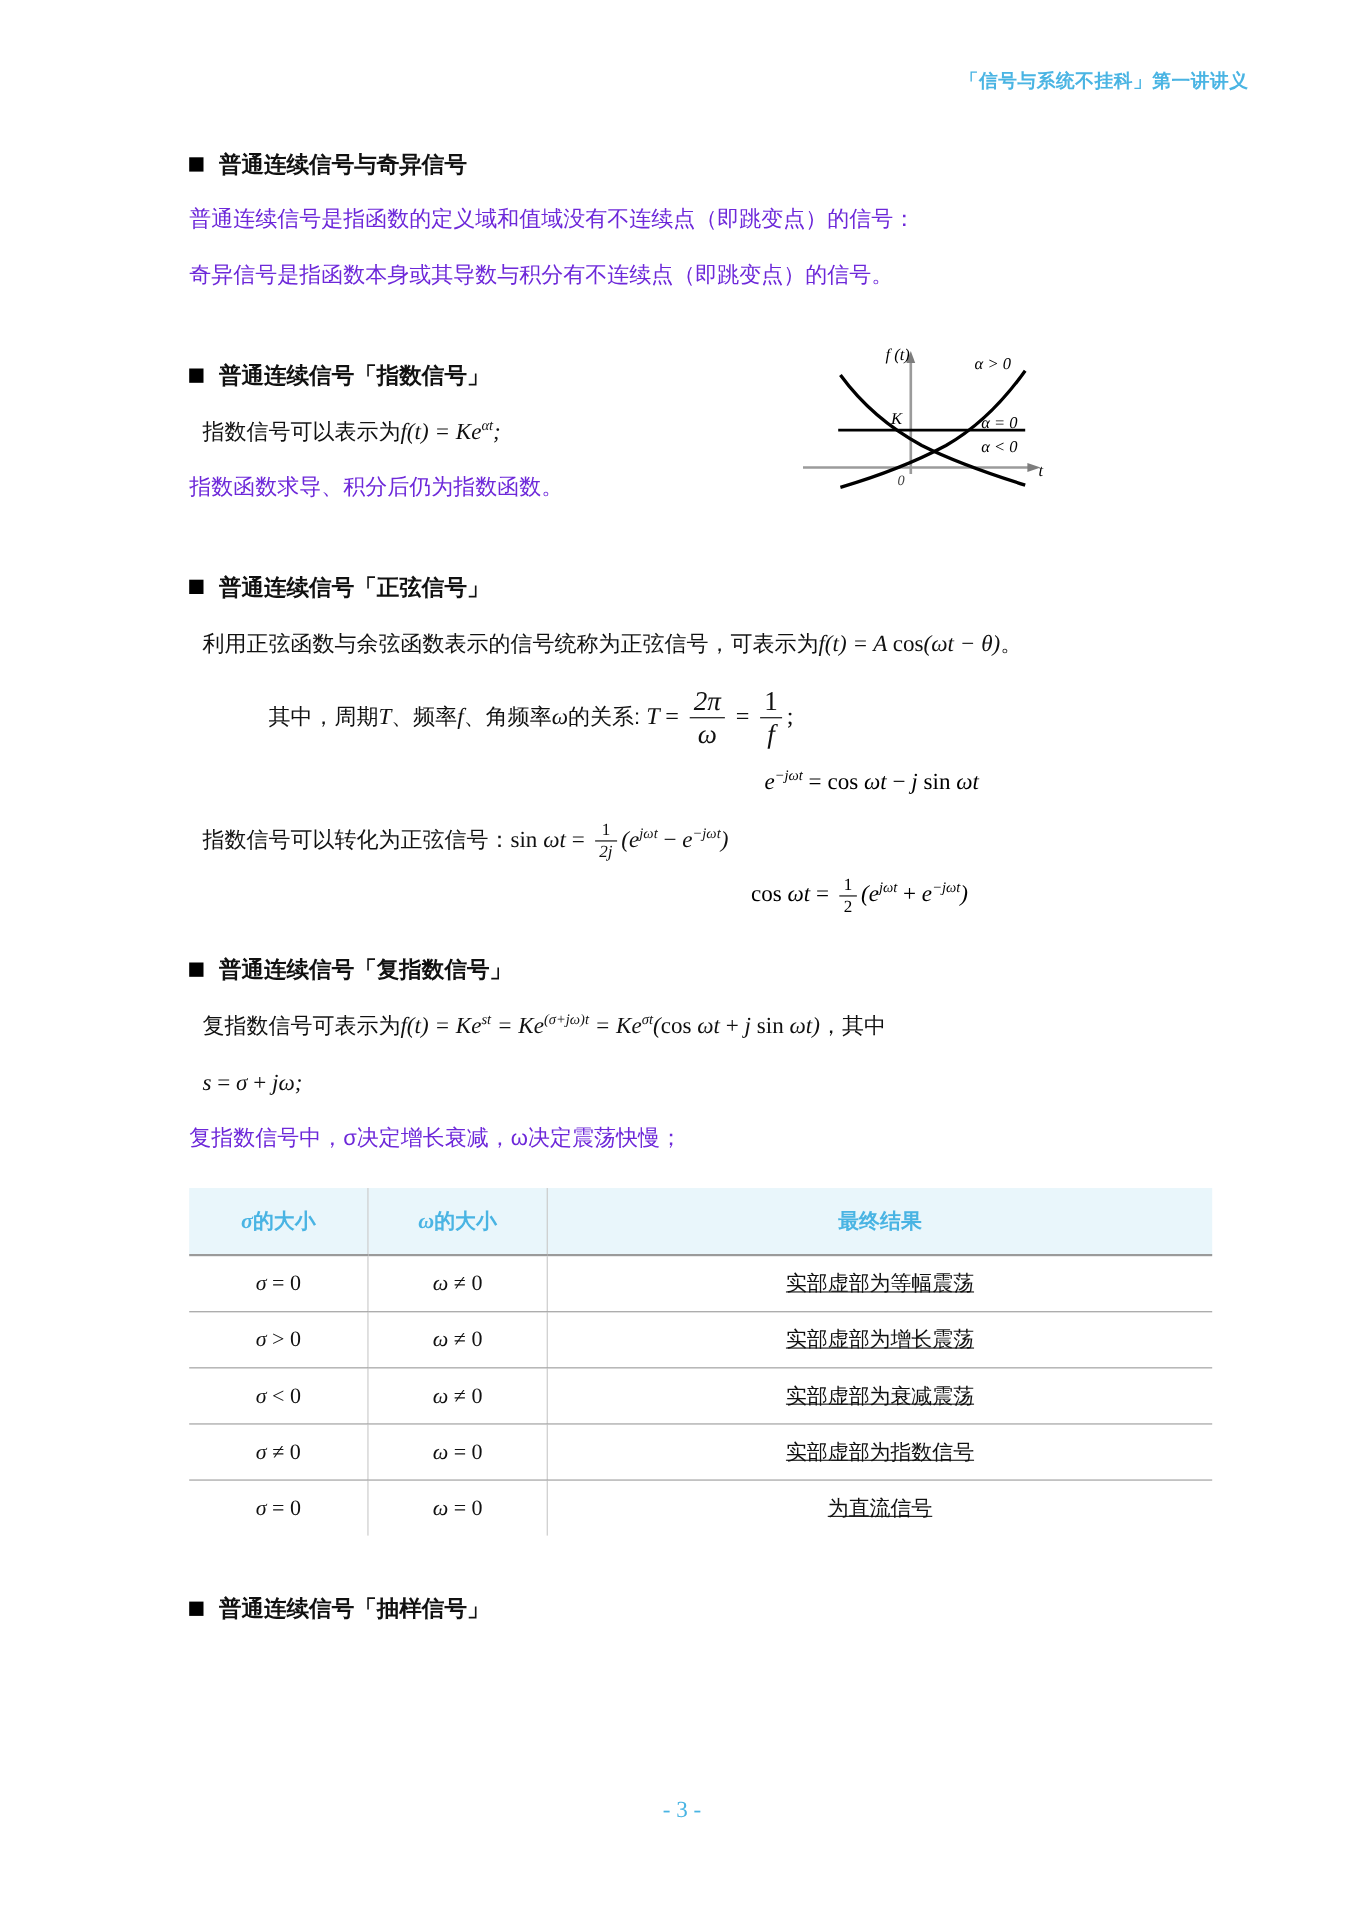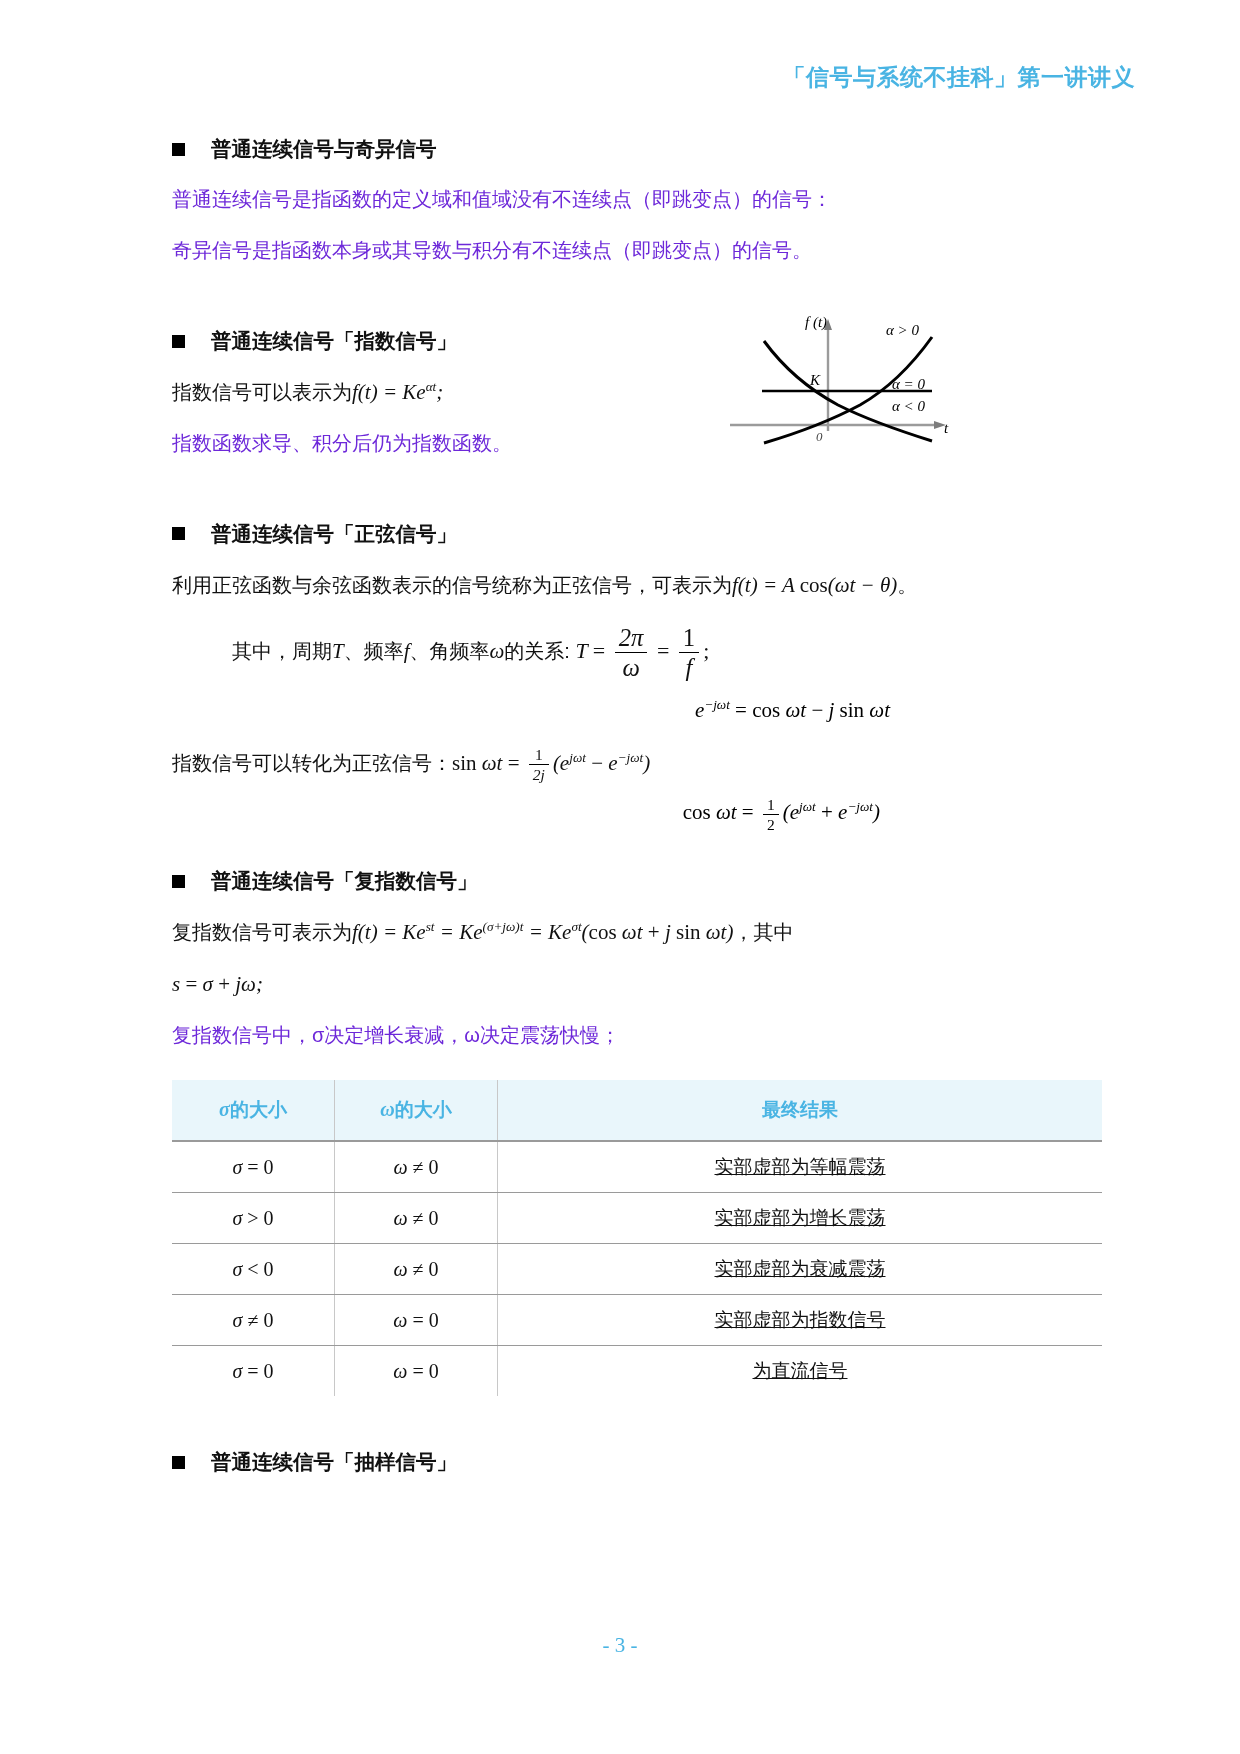--- a/index.html
+++ b/index.html
@@ -19,21 +19,21 @@
     margin: 0 auto;
     background: #ffffff;
     overflow: hidden;
     box-sizing: border-box;
   }
   
   .doc-header {
     position: absolute;
     top: 62px;
     right: 105px;
-    font-size: 23px;
+    font-size: 17px;
     font-weight: bold;
     color: #49b4e3;
     letter-spacing: 0.5px;
     white-space: nowrap;
     margin-left: 18px;
   }
   
   .content {
     position: absolute;
     left: 172px;
@@ -41,21 +41,20 @@
     width: 930px;
   }
   
   .sec-head {
     display: flex;
     align-items: center;
     font-size: 20.5px;
     font-weight: bold;
     color: #111;
     margin: 0 0 18px 0;
-    gap: 12px;
   }
   .sec-head .bullet {
     display: inline-block;
     width: 13px;
     height: 13px;
     background: #000;
     margin-right: 14px;
     flex: none;
   }
   .sec-gap { margin-top: 58px; }
@@ -92,21 +91,21 @@
     margin: 0 4px;
   }
   .frac .num { display: block; padding: 0 4px 1px 4px; }
   .frac .den { display: block; border-top: 1.3px solid #000; padding: 1px 4px 0 4px; }
   .frac.small { font-size: 0.74em; }
   .frac.big { font-size: 1.12em; }
   
   .mixline {
     font-size: 20px;
     line-height: 1.9;
-    margin: 0 0 12px 0;
+    margin: 0 0 12px 12px;
     color: #111;
   }
   .eq-right { text-align: right; padding-right: 212px; }
   .eq-right2 { text-align: right; padding-right: 222px; }
   
   .figure {
     position: absolute;
     left: 720px;
     top: 313px;
     width: 240px;

